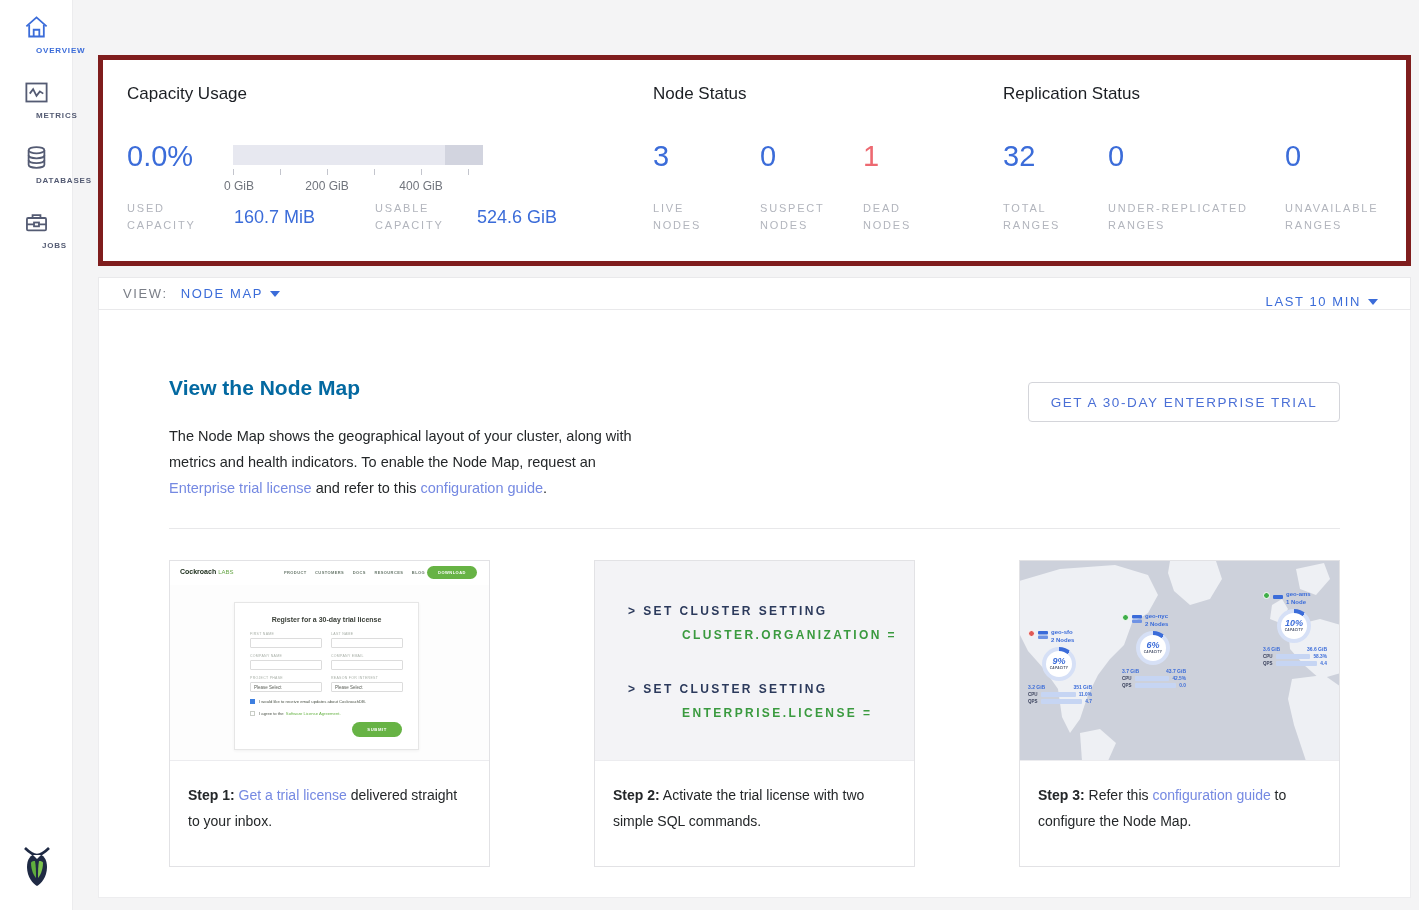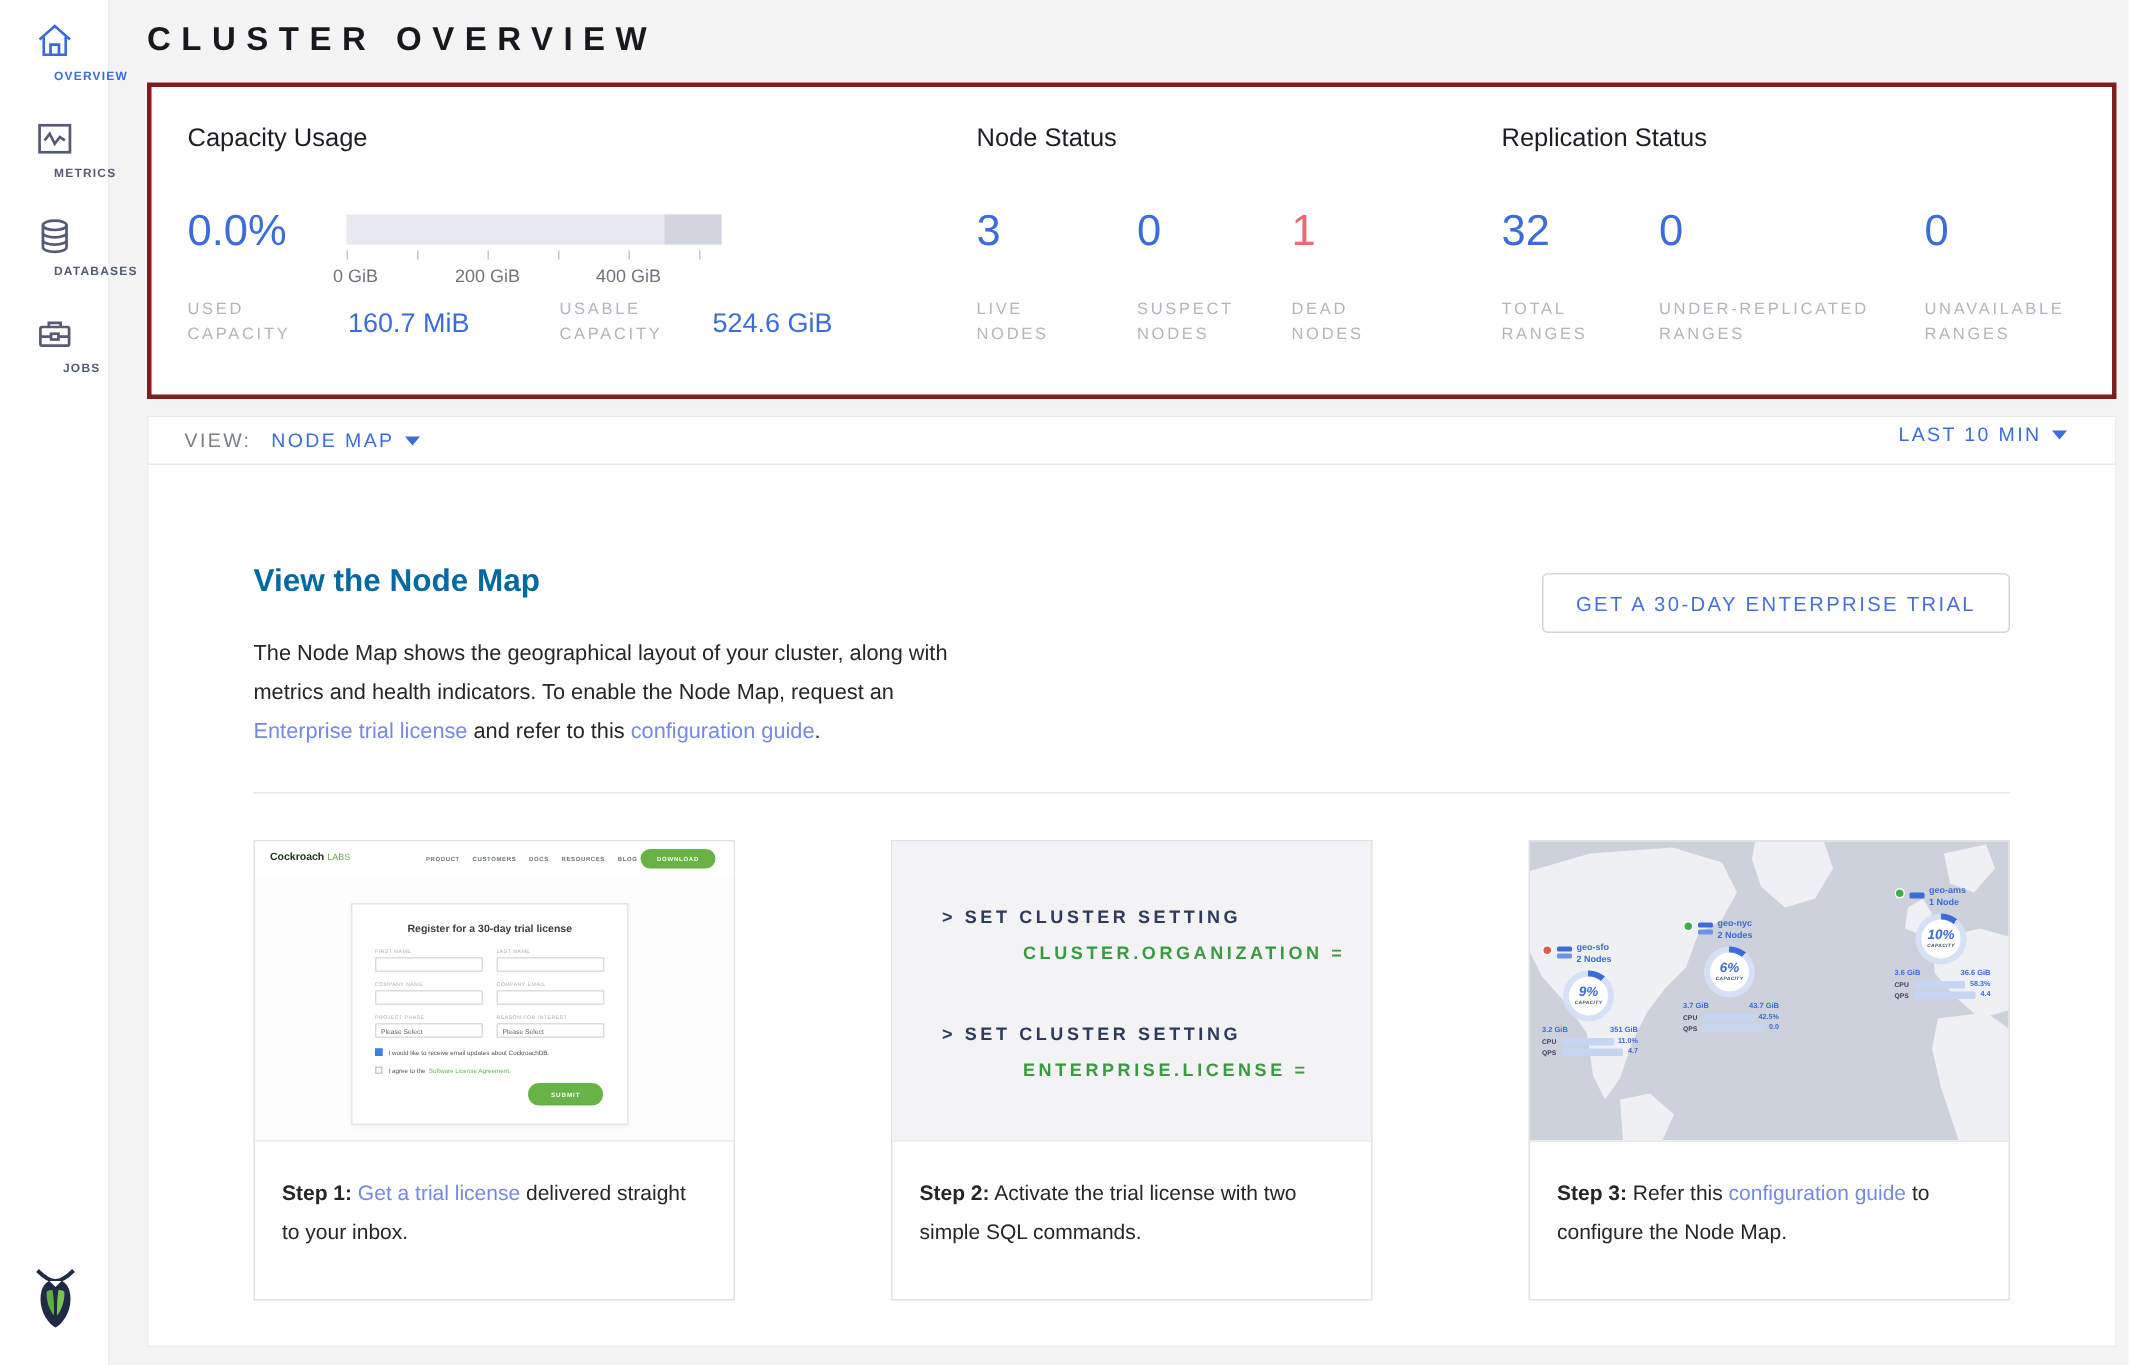--- a/index.html
+++ b/index.html
@@ -36,21 +36,21 @@
   .sidebar-logo{ position:absolute; left:0; bottom:18px; width:73px; text-align:center; }
 
   
   .main{ position:absolute; left:73px; top:0; width:1346px; height:910px; }
   .page-title{
     position:absolute; left:25px; top:13px;
     font-size:22px; font-weight:600; letter-spacing:7px; color:#17191c;
   }
 
   .card{
-    background:#fff; border:3px solid #7f1d1d;
+    background:#fff; border:5px solid #7f1d1d;
   }
 
   
   .summary{ position:absolute; left:25px; top:55px; width:1313px; height:211px; }
   .sec-title{ position:absolute; font-size:17px; font-weight:500; color:#1b1e23; top:24px; }
   .bigval{ position:absolute; top:80px; font-size:29px; font-weight:400; color:var(--blue); }
   .bigval.red{ color:var(--red); }
   .statlbl{ position:absolute; top:140px; font-size:11px; font-weight:500;
             letter-spacing:1.8px; color:var(--graylbl); line-height:17px; }
   .pairval{ position:absolute; top:147px; font-size:18px; color:var(--blue); }
@@ -65,21 +65,21 @@
             background:#fff; border:1px solid #e9e9eb; }
   .vb-left{ position:absolute; left:24px; top:8px; font-size:13px; letter-spacing:1.6px; }
   .vb-label{ color:#7a7e87; }
   .vb-value{ color:var(--blue); margin-left:8px; cursor:pointer; }
   .caret{ display:inline-block; width:0; height:0; border-left:5px solid transparent;
           border-right:5px solid transparent; border-top:6px solid var(--blue);
           margin-left:7px; vertical-align:1px; }
   .vb-center{ position:absolute; left:0; right:0; top:7px; text-align:center;
               font-size:13px; letter-spacing:1.2px; font-weight:500; color:#242729; }
   .vb-center svg{ vertical-align:-3px; margin-right:7px; }
-  .vb-right{ position:absolute; right:32px; top:4px; font-size:13px; letter-spacing:1.6px;
+  .vb-right{ position:absolute; right:32px; top:16px; font-size:13px; letter-spacing:1.6px;
              color:var(--blue); cursor:pointer;margin-left:36px; }
 
   
   .panel{ position:absolute; left:25px; top:310px; width:1313px; height:588px;
           background:#fff; border:1px solid #ededef; border-top:none; }
   .panel-h1{ position:absolute; left:70px; top:66px; font-size:21px; font-weight:600; color:#0369a1; }
   .panel-p{ position:absolute; left:70px; top:113px; font-size:14.5px; line-height:26px; color:#242729; }
   .panel-p a, .cap-link{ color:var(--link); text-decoration:none; cursor:pointer; }
   .trial-btn{
     position:absolute; left:929px; top:72px; width:312px; height:40px;
@@ -194,21 +194,20 @@
       <path d="M7 2 C13 8 16 9 19 9 C22 9 25 8 31 2" fill="none" stroke="#1f2a44" stroke-width="2.6"></path>
       <path d="M19 8 C12 8 9 14 9 21 C9 31 15 38 19 40 C23 38 29 31 29 21 C29 14 26 8 19 8 Z" fill="#1f2a44"></path>
       <path d="M13 17 C13 24 16 30 18 32 C18 26 18 20 17 15 C15 15 13 15.5 13 17 Z" fill="#5fae3d"></path>
       <path d="M25 17 C25 24 22 30 20 32 C20 26 20 20 21 15 C23 15 25 15.5 25 17 Z" fill="#7cc24e"></path>
       <path d="M15 9 L19 13 L23 9" fill="#ffffff"></path>
     </svg>
   </div>
 </div>
 
 <div class="main">
-  <div class="page-title">CLUSTER OVERVIEW</div>
 
   <div class="card summary">
 
     <div class="sec-title" style="left:24px">Capacity Usage</div>
     <div class="bigval" style="left:24px">0.0%</div>
     <div class="capbar">
         <div class="tail"></div>
       </div>
     <div class="tick" style="left:130px"></div>
     <div class="tick" style="left:177px"></div>

